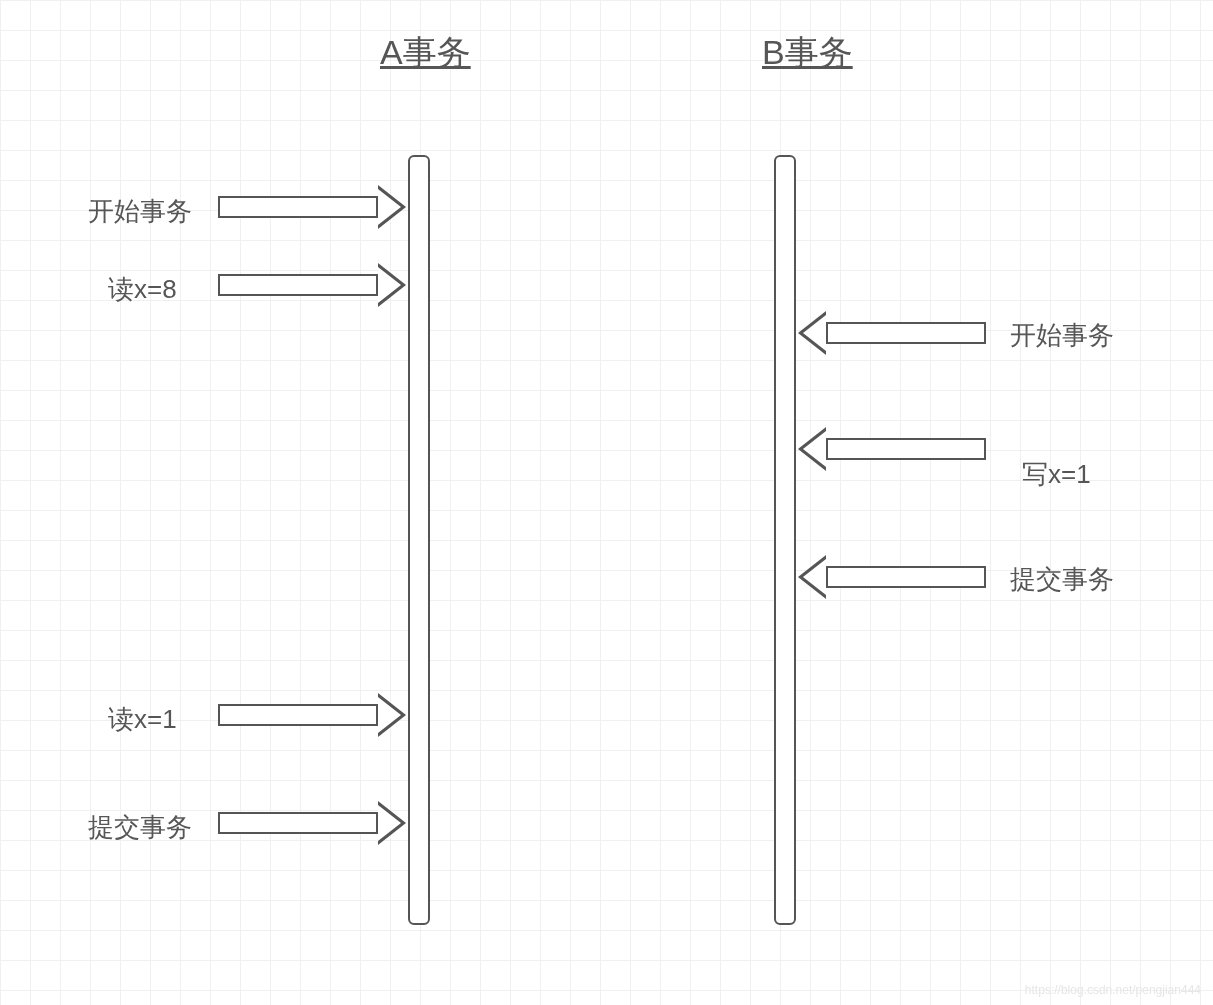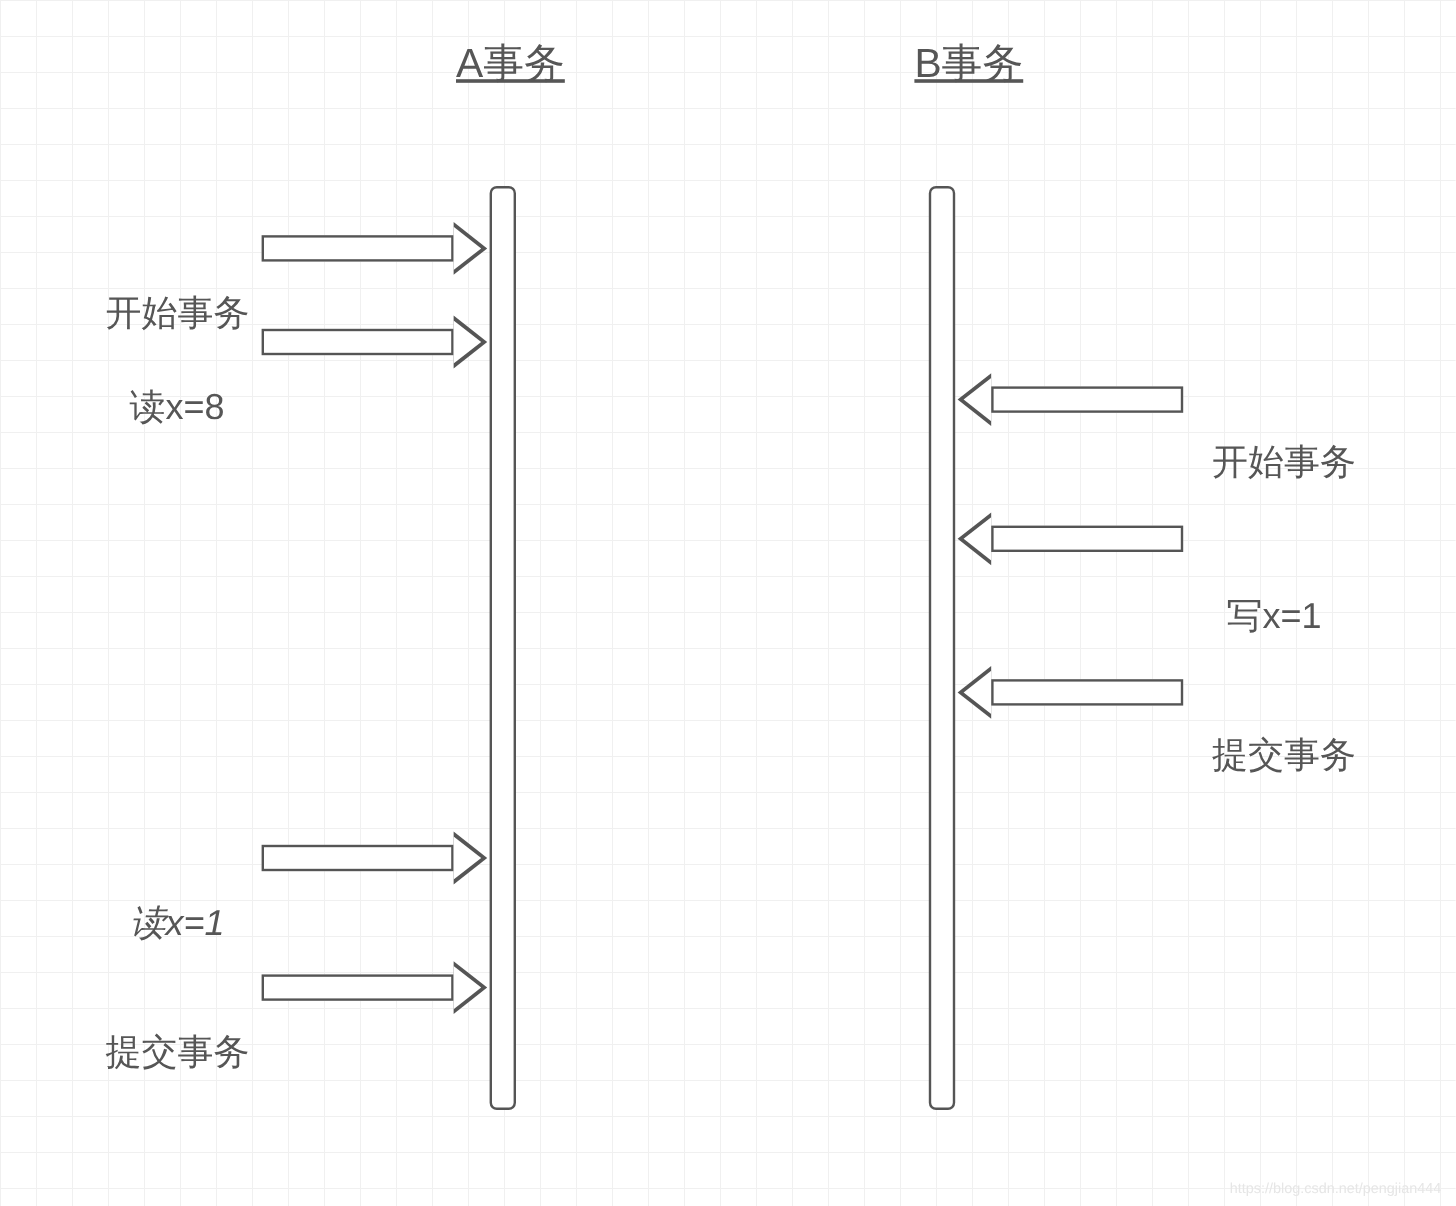--- a/index.html
+++ b/index.html
@@ -41,24 +41,23 @@
     }
     .lifeline {
       position: absolute;
       width: 22px;
       border: 2px solid #555;
       border-radius: 6px;
       background: #fff;
     }
     .step-label {
       position: absolute;
-      font-size: 30px;
+      font-size: 26px;
       color: #565656;
       white-space: nowrap;
-      margin-top: 47px;
     }
     .arrow { position: absolute; }
     .arrow-shaft {
       position: absolute;
       height: 22px;
       border: 2px solid #555;
       background: #fff;
     }
     .arrow-head-right, .arrow-head-left {
       position: absolute;
@@ -107,39 +106,39 @@
   <div class="arrow" style="left:218px; top:274px;">
     <div class="arrow-shaft" style="left:0; top:0; width:160px;"></div>
     <div class="arrow-head-right" style="left:160px; top:-11px;"></div>
   </div>
   <div class="step-label" style="left:108px; top:272px;">读x=8</div>
 
   <div class="arrow" style="left:218px; top:704px;">
     <div class="arrow-shaft" style="left:0; top:0; width:160px;"></div>
     <div class="arrow-head-right" style="left:160px; top:-11px;"></div>
   </div>
-  <div class="step-label" style="left:108px; top:702px;font-style:italic;">读x=1</div>
+  <div class="step-label" style="left:108px; top:702px;">读x=1</div>
 
   <div class="arrow" style="left:218px; top:812px;">
     <div class="arrow-shaft" style="left:0; top:0; width:160px;"></div>
     <div class="arrow-head-right" style="left:160px; top:-11px;"></div>
   </div>
   <div class="step-label" style="left:88px; top:810px;">提交事务</div>
 
   <div class="arrow" style="left:798px; top:322px;">
     <div class="arrow-head-left" style="left:0; top:-11px;"></div>
     <div class="arrow-shaft" style="left:28px; top:0; width:160px;"></div>
   </div>
   <div class="step-label" style="left:1010px; top:318px;">开始事务</div>
 
   <div class="arrow" style="left:798px; top:438px;">
     <div class="arrow-head-left" style="left:0; top:-11px;"></div>
     <div class="arrow-shaft" style="left:28px; top:0; width:160px;"></div>
   </div>
-  <div class="step-label" style="left:1022px; top:446px;">写x=1</div>
+  <div class="step-label" style="left:1022px; top:457px;">写x=1</div>
 
   <div class="arrow" style="left:798px; top:566px;">
     <div class="arrow-head-left" style="left:0; top:-11px;"></div>
     <div class="arrow-shaft" style="left:28px; top:0; width:160px;"></div>
   </div>
   <div class="step-label" style="left:1010px; top:562px;">提交事务</div>
 
 </div>
 
 <div class="watermark">https://blog.csdn.net/pengjian444</div>

